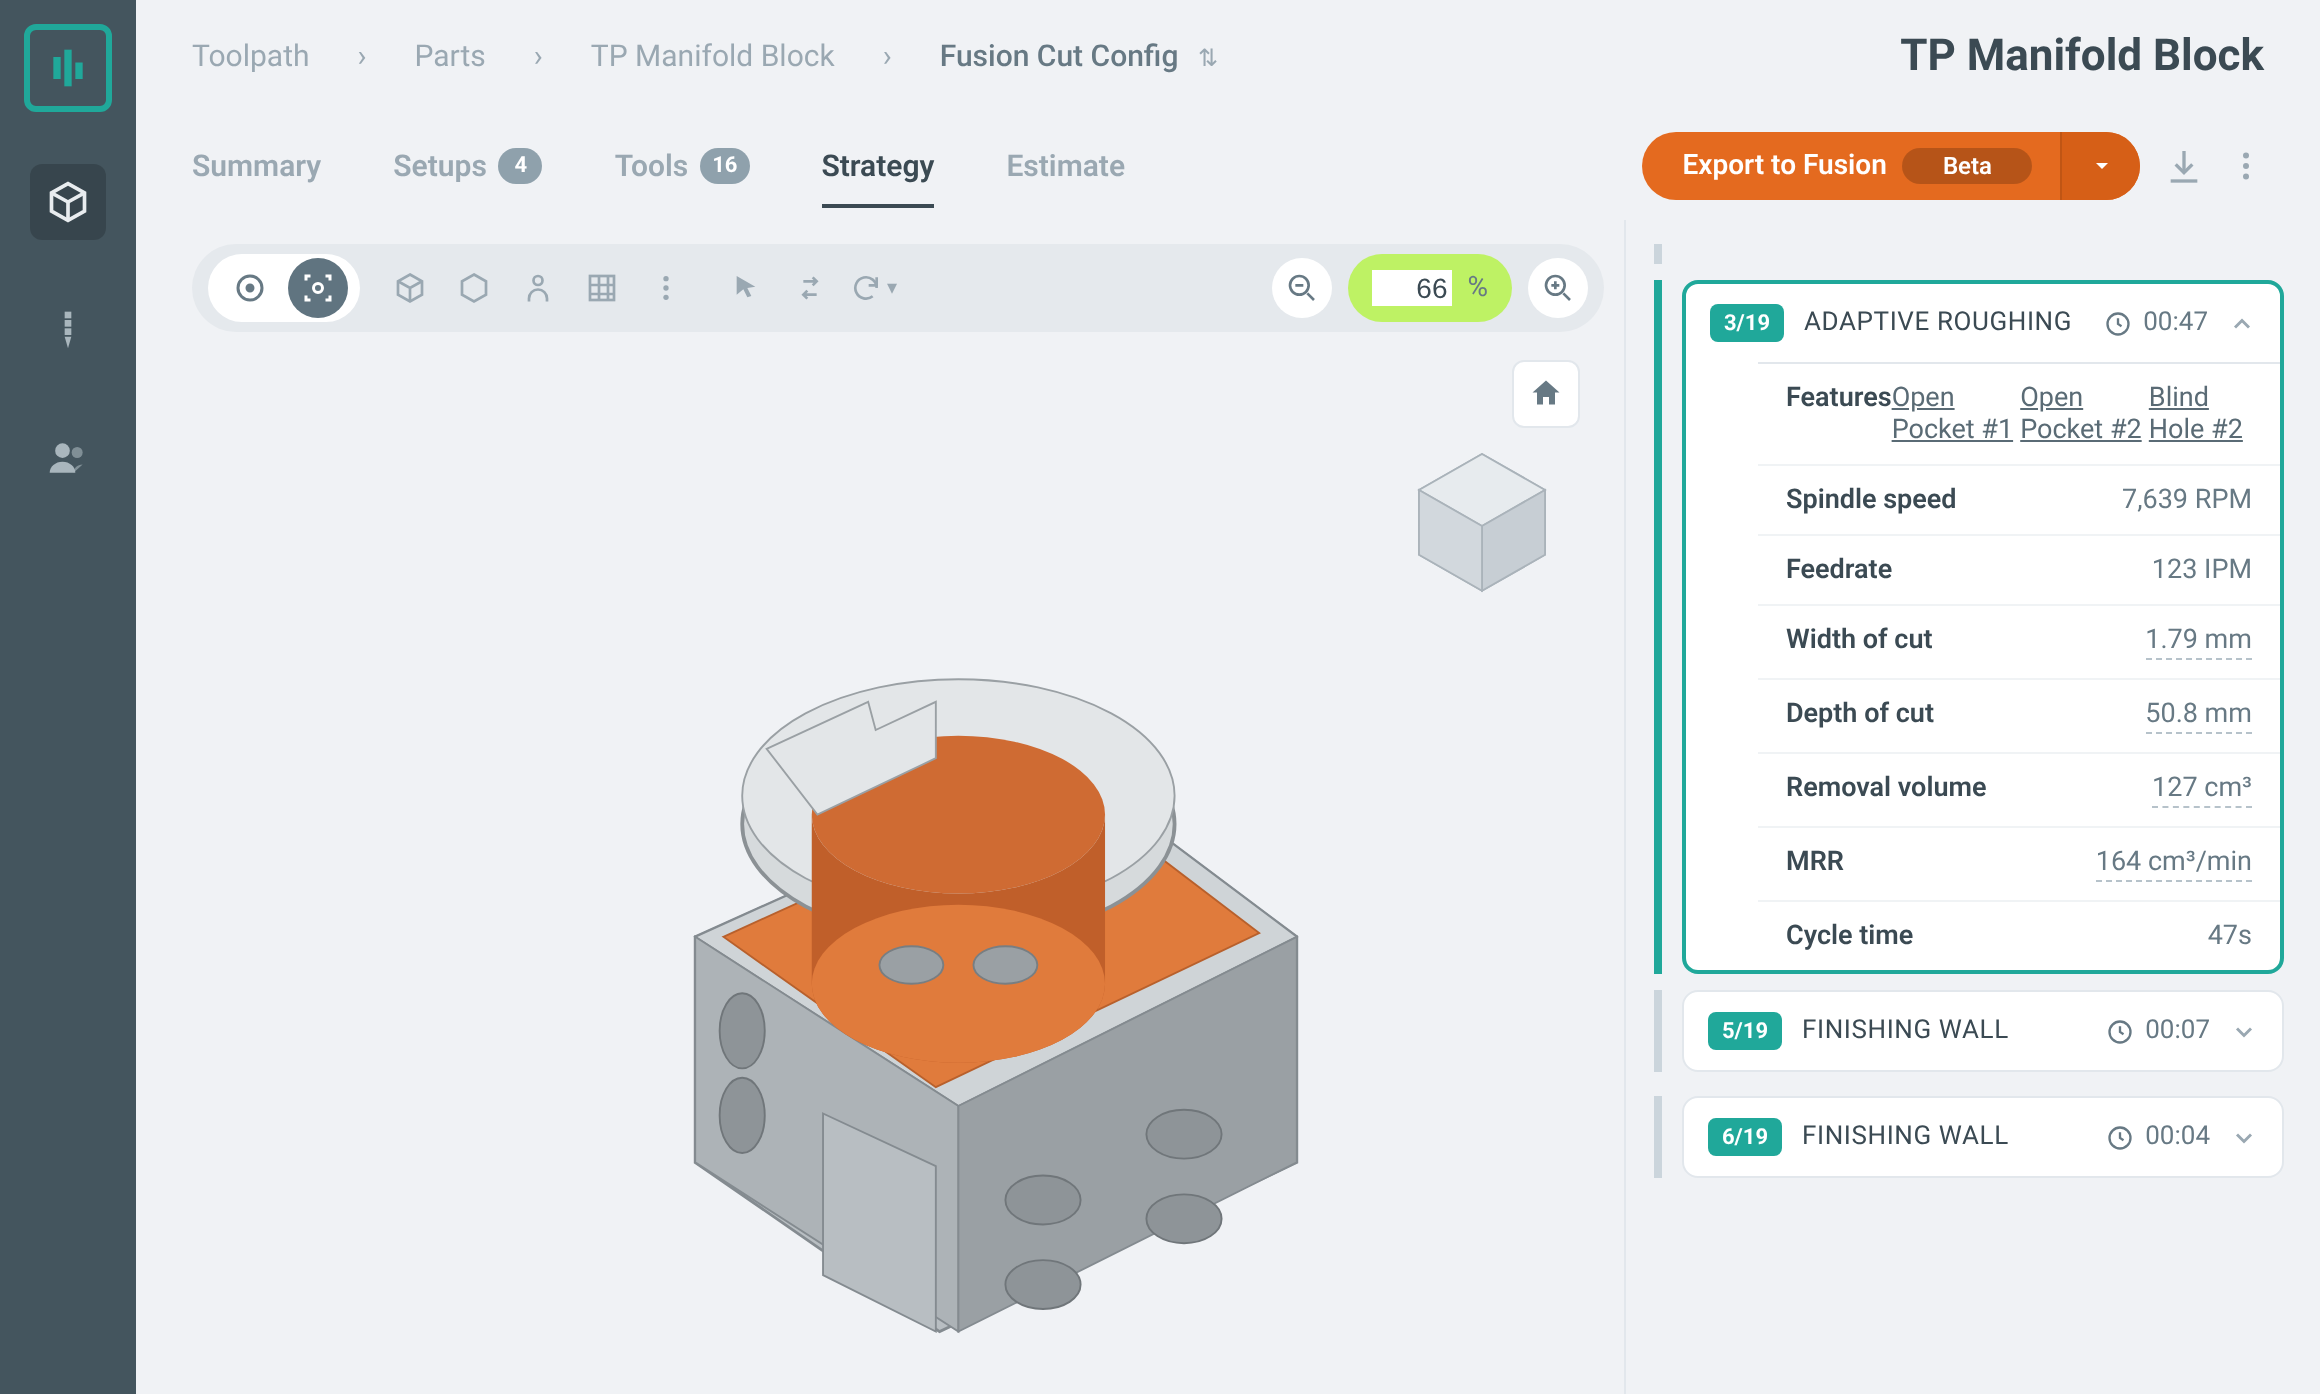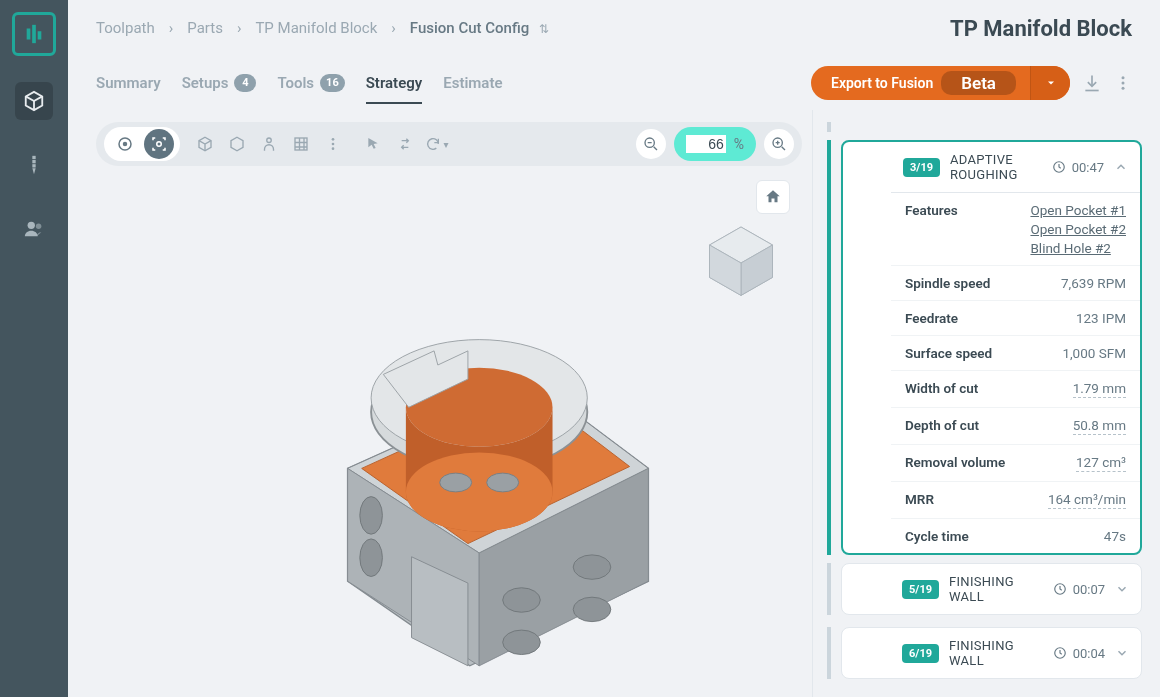--- a/index.html
+++ b/index.html
@@ -63,21 +63,21 @@
   }
 
   
   .header1 {
     height: 56px;
     display:flex;
     align-items:center;
     padding: 0 28px;
   }
   .breadcrumb {
-    display:flex; align-items:center; gap: 14px;
+    display:flex; align-items:center; gap: 24px;
     color: var(--text-light);
     font-size: 15px;
   }
   .breadcrumb .crumb { cursor:pointer; }
   .breadcrumb .crumb.current { color: var(--text-med); font-weight:500; }
   .chev { color: var(--text-light); }
   .updown { margin-left: 6px; color: var(--text-light); font-size:12px; }
   .page-title {
     margin-left: auto;
     font-size: 22px;
@@ -86,21 +86,21 @@
   }
 
   
   .header2 {
     height: 54px;
     display:flex;
     align-items:center;
     padding: 0 28px;
     border-bottom: 1px solid transparent;
   }
-  .tabs { display:flex; gap: 21px; align-items:center; }
+  .tabs { display:flex; gap: 36px; align-items:center; }
   .tab {
     color: var(--text-light);
     font-weight: 600;
     font-size: 15px;
     padding: 16px 0;
     cursor:pointer;
     position:relative;
     display:flex;align-items:center;gap:6px;
   }
   .tab.active { color: var(--text-dark); }
@@ -120,21 +120,21 @@
   .export-btn {
     background: var(--orange-btn);
     border-radius: 20px;
     height: 34px;
     display:flex; align-items:center;
     overflow:hidden;
     color:white; font-weight:600; font-size:14px;
     cursor:pointer;
   }
   .export-main { padding: 0 14px 0 20px; display:flex;align-items:center;gap:8px; }
-  .beta-pill { background: rgba(0,0,0,0.2); border-radius:10px; font-size:17px; padding:2px 20px; }
+  .beta-pill { background: rgba(0,0,0,0.2); border-radius:10px; font-size:12px; padding:2px 20px; }
   .export-caret {
     width:40px; height:34px; background: var(--orange-btn2);
     display:flex;align-items:center;justify-content:center;
     border-left: 1px solid rgba(0,0,0,0.1);
   }
   .hdr-icon { color: var(--text-light); cursor:pointer; }
 
   
   .content {
     flex:1;
@@ -174,21 +174,21 @@
     cursor:pointer;
   }
   .tb-btn.sel { background: #607480; color: white; }
   .tb-icons { display:flex; gap:2px; margin-left:4px; }
   .tb-ic {
     width:30px;height:30px;display:flex;align-items:center;justify-content:center;
     color: var(--text-light); cursor:pointer;
   }
   .tb-right { margin-left:auto; display:flex;align-items:center;gap:8px; }
   .zoom-field {
-    background:#5eead4; border-radius:18px; height:34px;
+    background:#bef264; border-radius:18px; height:34px;
     display:flex;align-items:center; padding:0 12px; gap:8px;
     color: var(--text-med); font-size:14px;
   }
   .zoom-input { border:none;outline:none; width:40px; font-size:14px; color:var(--text-dark); text-align:right;}
   .vp-area {
     flex:1;
     position:relative;
     margin-top: 8px;
   }
   .home-btn {
@@ -223,21 +223,20 @@
   .rail-wrap.done .rail-fill::before {
     content:""; position:absolute; left:0;right:0;top:0;bottom:0; background: var(--teal);
   }
   .rail-stub { width:4px; background: #CBD5DC; height: 10px; margin-left:4px;}
 
   .op-card {
     flex:1;
     background: white;
     border: 1px solid var(--border);
     border-radius: 8px;
-    padding-left: 48px;
   }
   .op-card.expanded {
     border: 2px solid var(--teal);
   }
   .op-head {
     display:flex;align-items:center;
     padding: 10px 12px;
     gap: 10px;
     cursor:pointer;
   }
@@ -252,32 +251,33 @@
     color: var(--text-dark);
   }
   .op-time {
     margin-left:auto; display:flex;align-items:center;gap:6px;
     color: var(--text-med); font-size:13px;
   }
   .op-caret { color: var(--text-light); }
 
   .op-body {
     border-top: 1px solid var(--border);
+    margin-left: 36px;
   }
   .kv {
     display:flex; justify-content:space-between;
     padding: 9px 14px;
     border-bottom: 1px solid #F0F3F5;
     font-size: 13.5px;
   }
   .kv:last-child { border-bottom:none; }
   .kv .k { color: var(--text-dark); font-weight:600;}
   .kv .v { color: var(--text-med); }
   .kv .v.dotted { border-bottom: 1px dashed #B6C2CA; padding-bottom:1px;}
-  .links { display:flex;flex-direction:column;align-items:flex-start;gap:3px; }
+  .links { display:flex;flex-direction:row;align-items:center;gap:3px; }
   .links a { color: var(--link); text-decoration: underline; font-size:13.5px; cursor:pointer;}
   
   .collapsed-list { display:flex;flex-direction:column; gap:12px; }
 
   svg { display:block; }
 </style>
 </head>
 <body>
 
 <div class="sidebar">
@@ -544,24 +544,20 @@
             <div id="kv-rows">
                 <div class="kv">
                   <span class="k">Spindle speed</span>
                   <span class="v">7,639 RPM</span>
                 </div>
                 <div class="kv">
                   <span class="k">Feedrate</span>
                   <span class="v">123 IPM</span>
                 </div>
                 <div class="kv">
-                  <span class="k">Surface speed</span>
-                  <span class="v">1,000 SFM</span>
-                </div>
-                <div class="kv">
                   <span class="k">Width of cut</span>
                   <span class="v dotted">1.79 mm</span>
                 </div>
                 <div class="kv">
                   <span class="k">Depth of cut</span>
                   <span class="v dotted">50.8 mm</span>
                 </div>
                 <div class="kv">
                   <span class="k">Removal volume</span>
                   <span class="v dotted">127 cm³</span>

